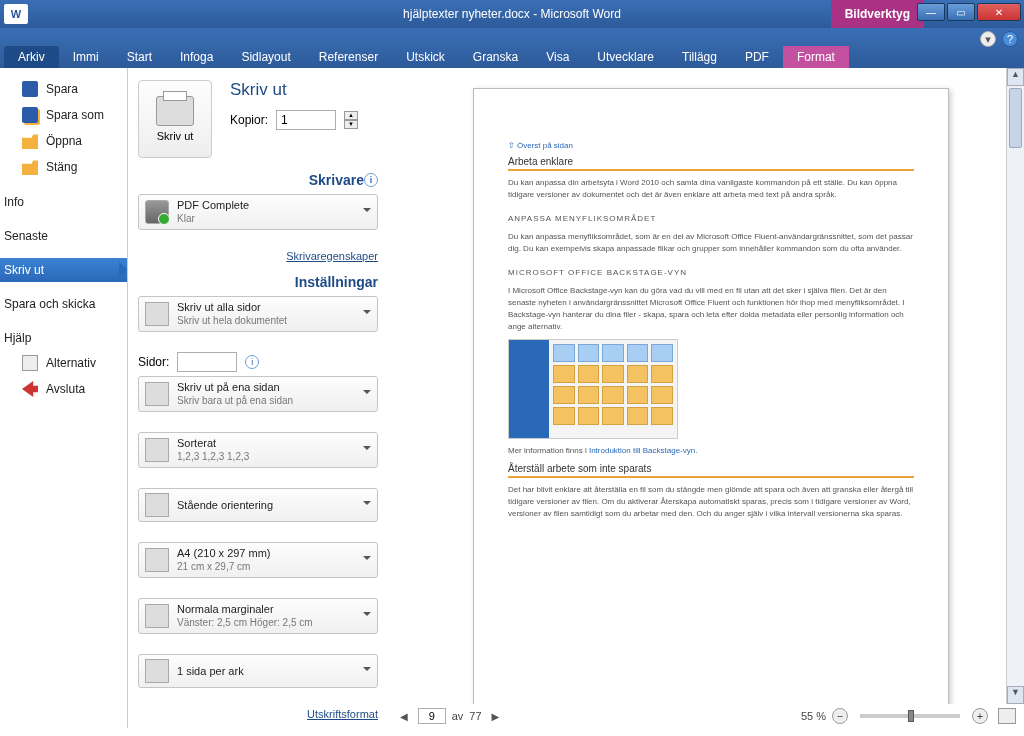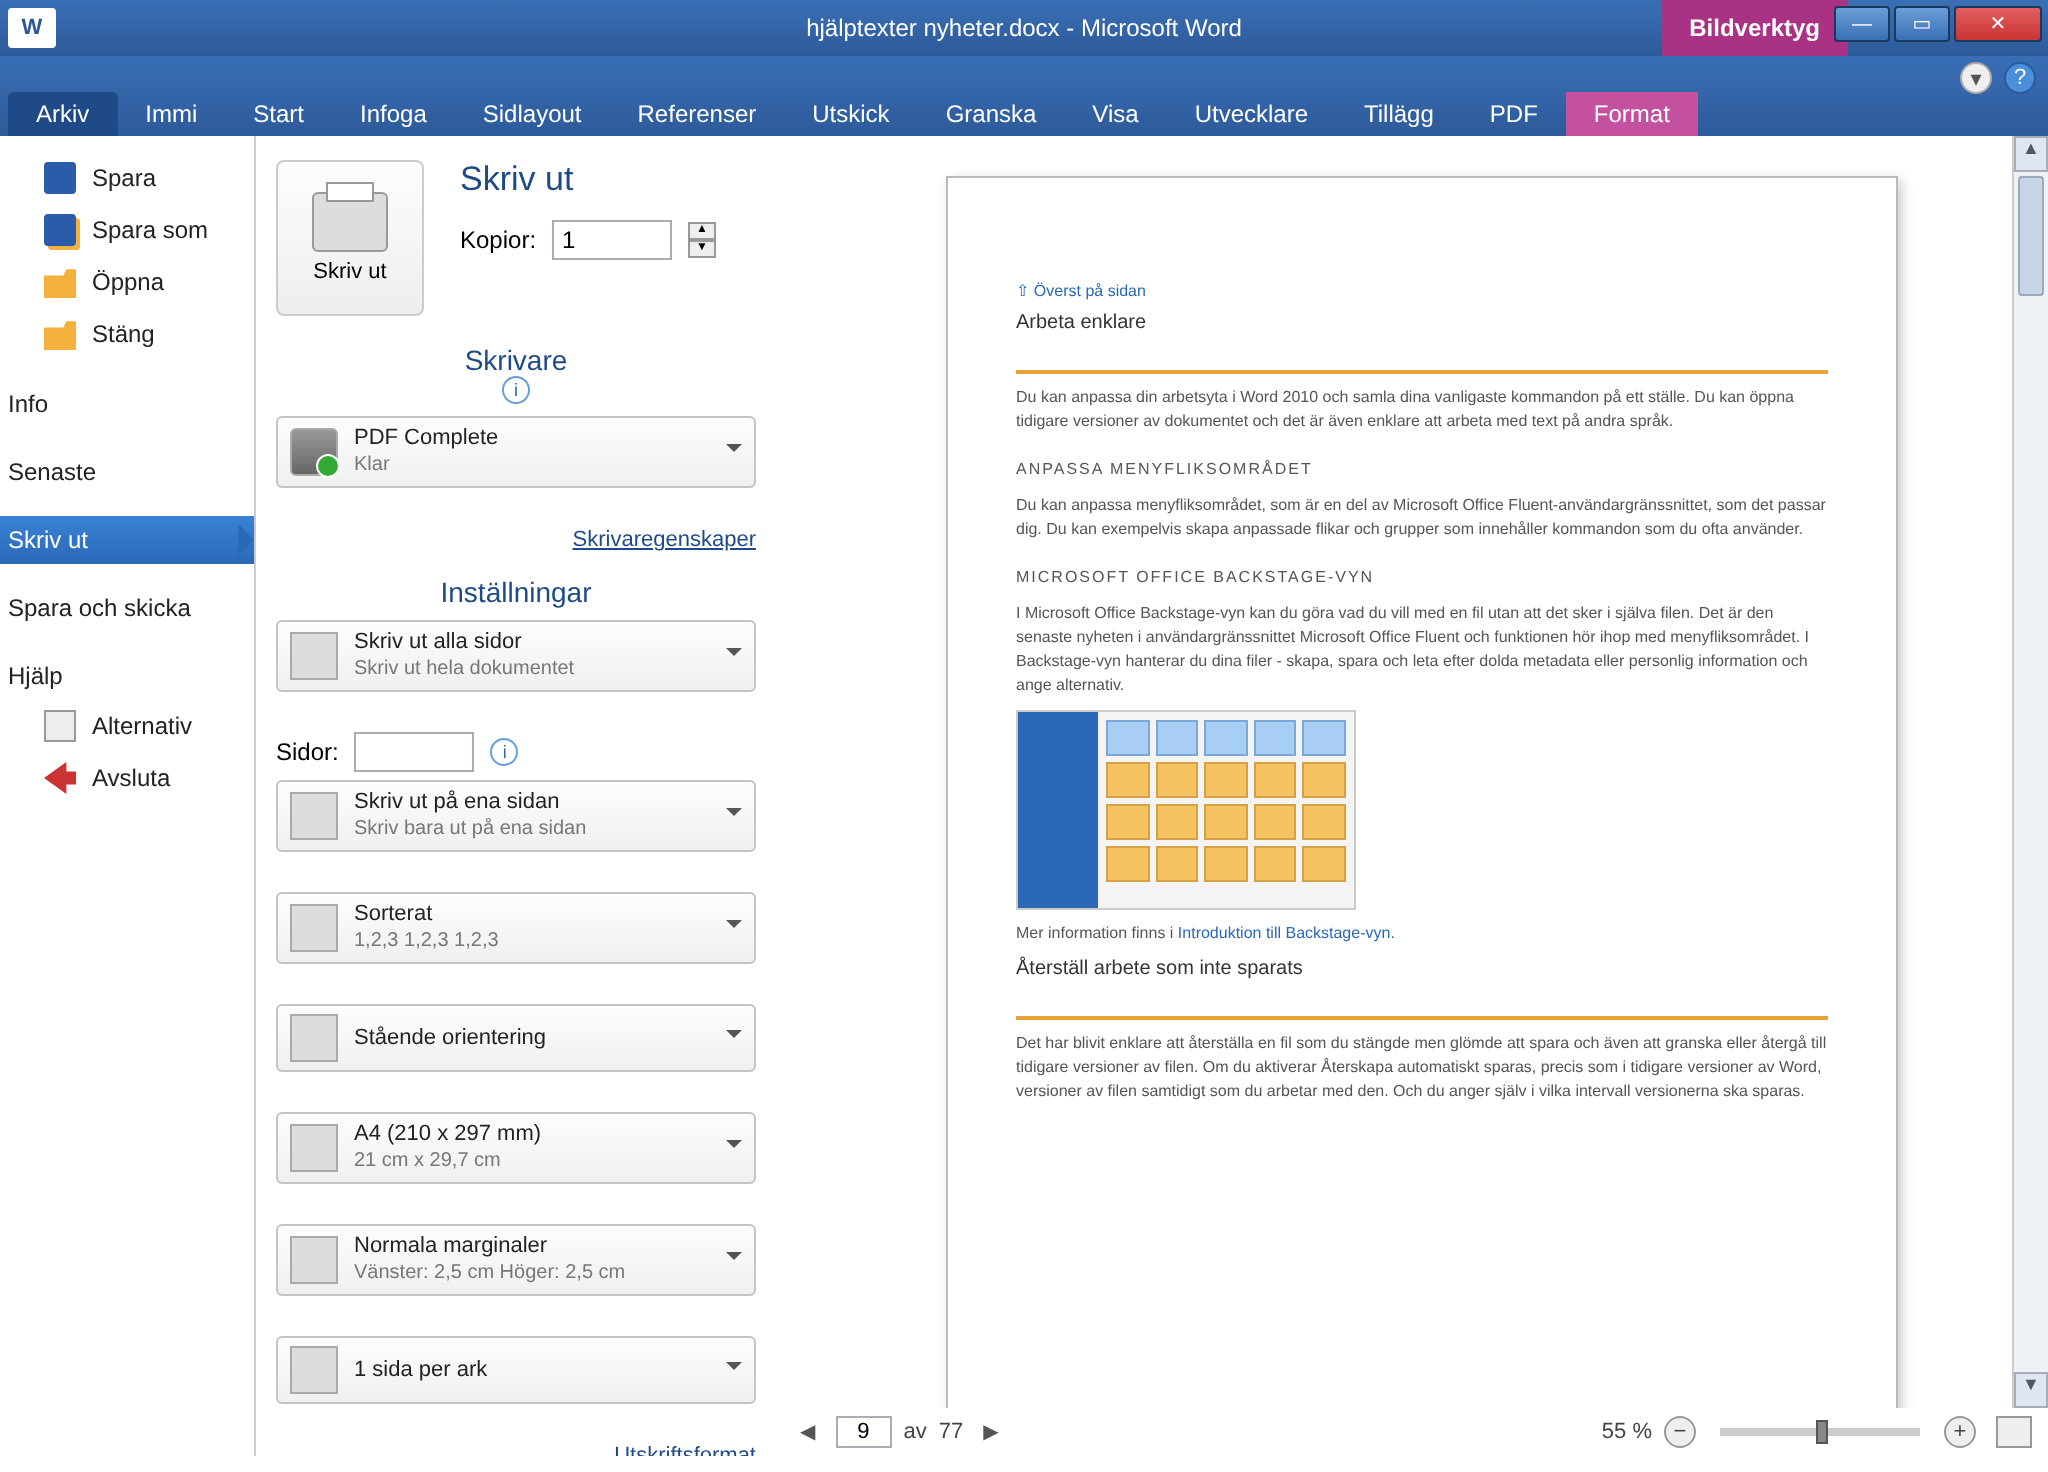--- a/index.html
+++ b/index.html
@@ -43,21 +43,21 @@
 .print-btn { width:74px; height:78px; border:1px solid #ccc; border-radius:4px; background:linear-gradient(#fdfdfd,#eee); display:flex; flex-direction:column; align-items:center; justify-content:center; gap:4px; font-size:11px; cursor:pointer; }
 .printer-img { width:38px; height:30px; background:#ddd; border:1px solid #999; border-radius:3px; position:relative; }
 .printer-img::before { content:""; position:absolute; top:-6px; left:6px; right:6px; height:8px; background:#fff; border:1px solid #999; }
 .print-opts { flex:1; }
 .print-opts h3 { font-size:17px; font-weight:normal; color:#1e4b87; margin-bottom:10px; }
 .row { display:flex; align-items:center; gap:8px; font-size:12px; margin-bottom:6px; }
 .row input[type=text] { width:60px; height:20px; border:1px solid #abadb3; padding:0 4px; font-size:12px; }
 .spinner-btns { display:inline-flex; flex-direction:column; }
 .spinner-btns span { width:14px; height:9px; border:1px solid #999; background:#eee; font-size:6px; text-align:center; line-height:7px; cursor:pointer; }
 
-.section-h { font-size:14px; font-weight:normal; color:#1e4b87; margin:12px 0 6px; display:flex; justify-content:flex-end; align-items:center;flex-direction:column; }
+.section-h { font-size:14px; font-weight:bold; color:#1e4b87; margin:12px 0 6px; display:flex; justify-content:flex-end; align-items:center; }
 .info-i { width:14px; height:14px; border-radius:50%; border:1px solid #6a9ed8; color:#2a68b8; font-size:9px; display:flex; align-items:center; justify-content:center; cursor:pointer; }
 
 .dd { border:1px solid #c5c5c5; border-radius:3px; background:linear-gradient(#fdfdfd,#f0f0f0); padding:4px 20px 4px 6px; margin-bottom:20px; position:relative; display:flex; align-items:center; gap:8px; cursor:pointer; min-height:34px; }
 .dd .arrow { position:absolute; right:6px; top:50%; transform:translateY(-50%); border:4px solid transparent; border-top-color:#555; }
 .dd .dd-icon { width:24px; height:24px; background:#ddd; border:1px solid #aaa; flex-shrink:0; }
 .dd .dd-text { font-size:11px; line-height:13px; }
 .dd .dd-text .main { color:#222; }
 .dd .dd-text .sub { color:#777; font-size:10px; }
 .printer-dd .dd-icon { background:linear-gradient(#999,#666); border-radius:3px; position:relative; }
 .printer-dd .dd-icon::after { content:""; position:absolute; bottom:-2px; right:-2px; width:10px; height:10px; background:#3a3; border-radius:50%; border:1px solid #fff; }
@@ -67,21 +67,21 @@
 
 
 .preview { flex:1; background:#fff; position:relative; padding:20px 30px 0 40px; }
 .preview .scrollbar { position:absolute; right:0; top:0; bottom:24px; width:18px; background:#eef2f7; border-left:1px solid #ccc; }
 .preview .scrollbar .up,.preview .scrollbar .down { height:18px; background:#dde6f1; border:1px solid #aab; text-align:center; font-size:9px; color:#556; cursor:pointer; }
 .preview .scrollbar .down { position:absolute; bottom:0; left:0; right:0; }
 .preview .thumb { position:absolute; top:20px; left:2px; right:2px; height:60px; background:#c7d4e6; border:1px solid #9ab; border-radius:2px; }
 
 .page { width:476px; height:620px; margin:0 auto; background:#fff; border:1px solid #bbb; box-shadow:2px 2px 6px rgba(0,0,0,0.2); padding:52px 34px 30px; font-size:8px; color:#333; overflow:hidden; }
 .page .toplink { color:#2a68b8; font-size:8px; }
-.page h4 { font-size:10px; font-weight:normal; color:#333; margin:6px 0 2px; border-bottom:2px solid #e8a23a; padding-bottom:18px; }
+.page h4 { font-size:10px; font-weight:normal; color:#333; margin:6px 0 2px; border-bottom:2px solid #e8a23a; padding-bottom:2px; }
 .page p { margin:6px 0; line-height:12px; color:#555; }
 .page .sub { text-transform:uppercase; letter-spacing:1px; margin-top:12px; font-size:8px; }
 .page .docimg { width:170px; height:100px; margin:6px 0; background:#f4f4f4; border:1px solid #ccc; display:flex; }
 .page .docimg .dside { width:40px; background:#2a68b8; }
 .page .docimg .dmain { flex:1; display:grid; grid-template-columns:repeat(5,1fr); grid-auto-rows:18px; gap:3px; padding:4px; }
 .page .docimg .dmain span { background:#f4c260; border:1px solid #d4a240; }
 .page .docimg .dmain span.b { background:#a8cef4; border-color:#7aa8d8; }
 
 
 .statusbar { position:absolute; bottom:0; left:0; right:0; height:24px; background:#fff; border-top:0; display:flex; align-items:center; padding:0 8px; font-size:11px; color:#444; gap:6px; }

